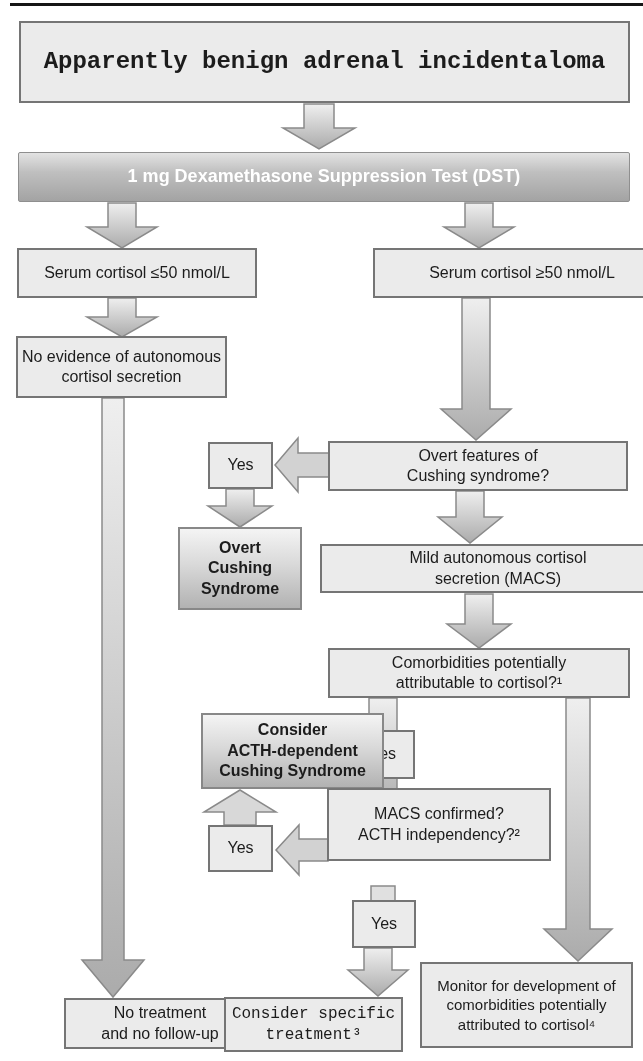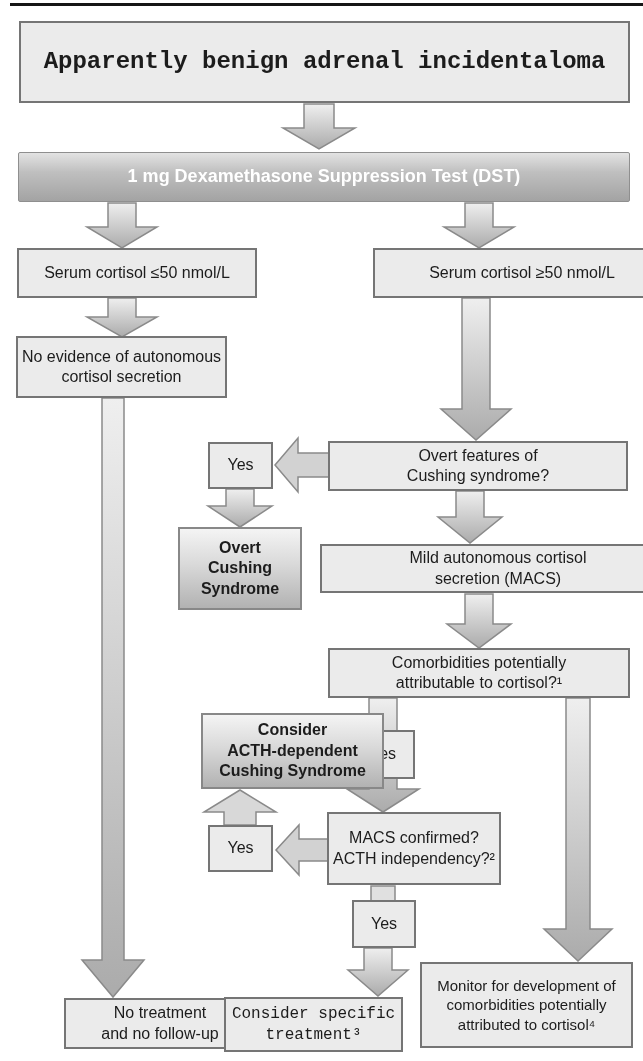--- a/index.html
+++ b/index.html
@@ -32,21 +32,21 @@
   #no_evidence{left:16px;top:336px;width:211px;height:62px;}
   #yes_overt{left:208px;top:442px;width:65px;height:47px;}
   #overt_features{left:328px;top:441px;width:300px;height:50px;}
   #overt_cushing{left:178px;top:527px;width:124px;height:83px;}
   #macs{left:320px;top:544px;width:356px;height:49px;}
   #comorbidities{left:328px;top:648px;width:302px;height:50px;}
   #yes_comorbid{left:351px;top:730px;width:64px;height:49px;}
   #no_comorbid{left:545px;top:728px;width:63px;height:50px;}
   #consider_acth{left:153px;top:713px;width:183px;height:76px;margin-left:48px;}
   #yes_acth{left:208px;top:825px;width:65px;height:47px;}
-  #macs_confirmed{left:327px;top:788px;width:174px;height:73px;margin-top:24px;}
+  #macs_confirmed{left:327px;top:788px;width:224px;height:73px;}
   #yes_confirmed{left:352px;top:900px;width:64px;height:48px;}
   #no_treatment{left:18px;top:998px;width:192px;height:51px;margin-left:46px;}
   #consider_treatment{left:224px;top:997px;width:179px;height:55px;font-family:Liberation Mono, monospace;}
   #monitor{left:420px;top:962px;width:213px;height:86px;font-size:15px;}
 </style>
 </head>
 <body>
 
 <div class="canvas">
 

